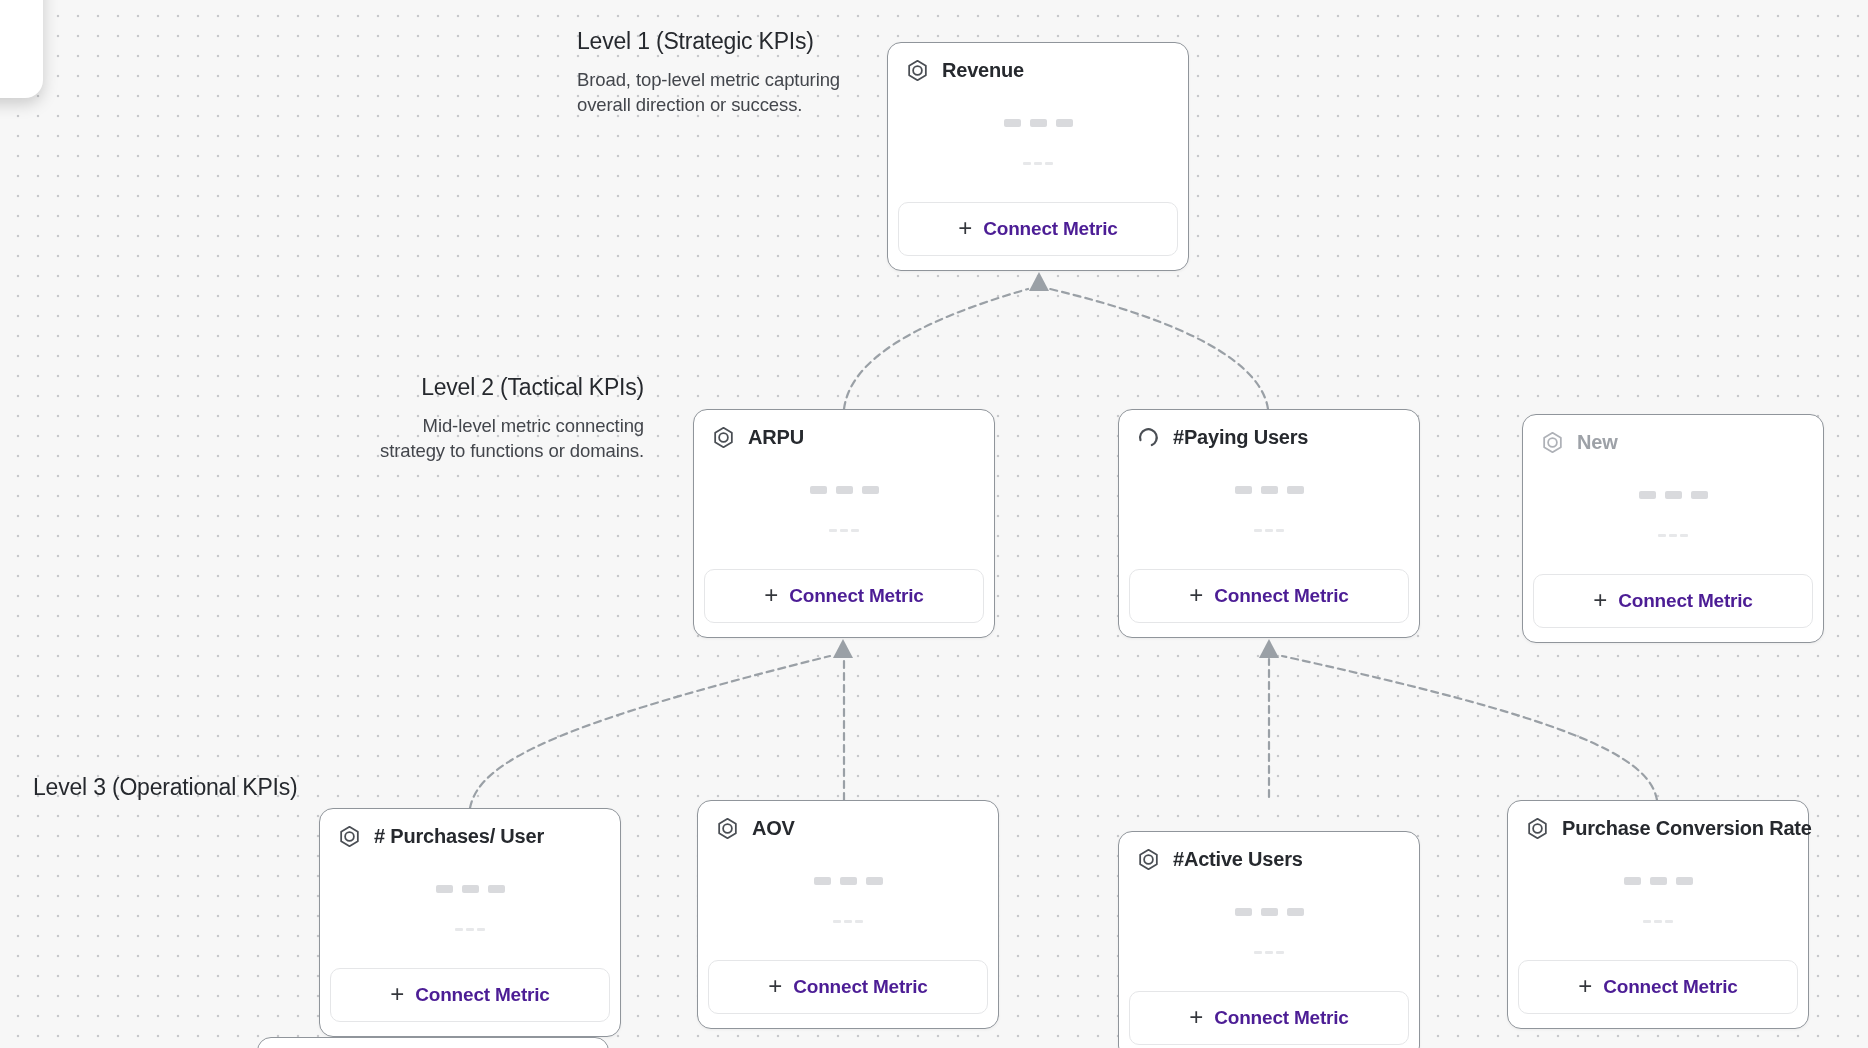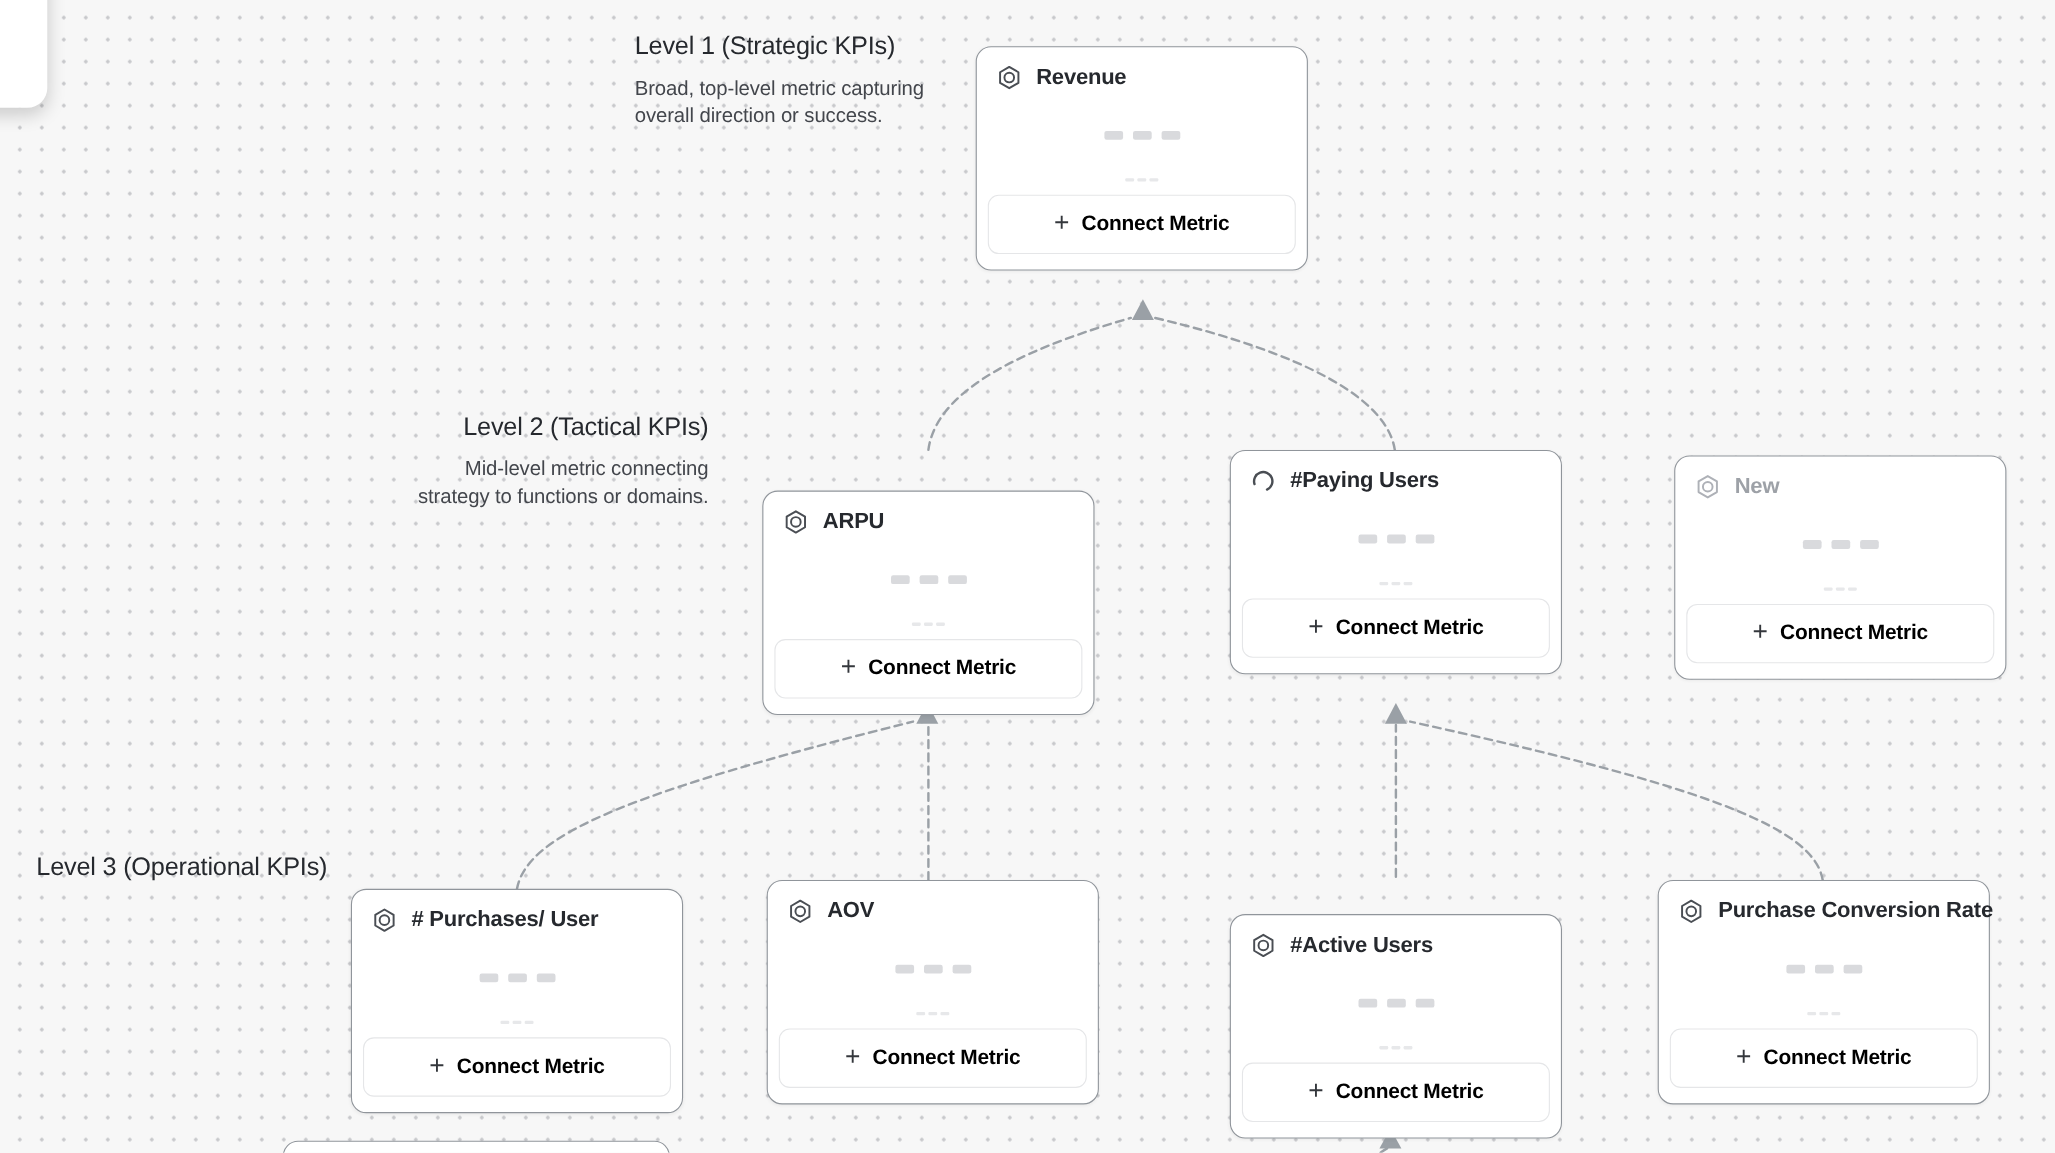--- a/index.html
+++ b/index.html
@@ -18,21 +18,21 @@
   .connectors{position:absolute;left:0;top:0;pointer-events:none;}
   .connectors path.link{fill:none;stroke:#9aa0a6;stroke-width:2.2;stroke-dasharray:7 5;stroke-linecap:round;}
   .connectors path.arrow{fill:#9aa0a6;stroke:none;}
 
   .section-label{position:absolute;color:#26292e;}
   .section-title{font-size:23px;font-weight:400;letter-spacing:-0.2px;color:#26292e;white-space:nowrap;}
   .section-desc{margin-top:12px;font-size:18.5px;line-height:25px;color:#43464c;letter-spacing:-0.1px;}
   .section-desc div{white-space:nowrap;}
 
   .card{
-    position:absolute;width:302px;height:204px;background:#ffffff;
+    position:absolute;width:302px;height:229px;background:#ffffff;
     border:1.5px solid #90959b;border-radius:14px;box-sizing:border-box;
     box-shadow:0 1px 3px rgba(0,0,0,0.05);
   }
   .card-head{position:absolute;left:17px;top:15px;display:flex;align-items:center;gap:12px;}
   .card-icon{width:25px;height:25px;display:inline-flex;color:#4a4e54;}
   .card-title{font-size:20px;font-weight:700;letter-spacing:-0.2px;color:#26292e;white-space:nowrap;}
   .card.pending .card-title{color:#9da1a7;}
   .card.pending .card-icon{color:#aeb1b7;}
 
   .skel-row1{position:absolute;left:0;top:76px;width:100%;display:flex;justify-content:center;gap:9px;}
@@ -40,21 +40,21 @@
   .skel-row2{position:absolute;left:0;top:119px;width:100%;display:flex;justify-content:center;gap:3px;}
   .skel-row2 i{display:block;width:8px;height:3px;border-radius:1px;background:#e7e8ea;}
 
   .connect{
     position:absolute;left:10px;right:10px;bottom:14px;height:54px;
     background:#ffffff;border:1px solid #e5e6e8;border-radius:10px;
     display:flex;align-items:center;justify-content:center;gap:11px;
     font-family:"Liberation Sans", sans-serif;cursor:pointer;padding:0;
   }
   .connect .plus{font-size:24px;font-weight:400;color:#34373c;line-height:1;margin-top:-2px;}
-  .connect .connect-label{font-size:19px;font-weight:700;letter-spacing:-0.2px;color:#000000;}
+  .connect .connect-label{font-size:19px;font-weight:700;letter-spacing:-0.2px;color:#4c1d95;}
 
   .partial-card{
     position:absolute;left:257px;top:1037px;width:352px;height:60px;background:#ffffff;
     border:1.5px solid #90959b;border-radius:14px;box-sizing:border-box;
   }
   .toolbar-panel{
     position:absolute;left:-72px;top:-52px;width:115px;height:150px;background:#ffffff;
     border-radius:18px;box-shadow:0 6px 16px rgba(0,0,0,0.18);
   }
 </style>
@@ -121,21 +121,21 @@
     <div class="skel-row2">
           <i></i>
           <i></i>
           <i></i>
         </div>
     <button class="connect">
       <span class="plus">+</span>
       <span class="connect-label">Connect Metric</span>
     </button>
   </div>
-      <div class="card" style="left: 693px; top: 409px; margin-top: 37px;">
+      <div class="card" style="left: 693px; top: 409px;">
     <div class="card-head">
       <span class="card-icon">
             <svg width="25" height="25" viewBox="0 0 24 24">
               <path d="M12 2.7 L20 7.35 V16.65 L12 21.3 L4 16.65 V7.35 Z" fill="none" stroke="currentColor" stroke-width="1.7" stroke-linejoin="round"></path>
               <circle cx="12" cy="12" r="4.2" fill="none" stroke="currentColor" stroke-width="1.7"></circle>
             </svg>
           </span>
       <span class="card-title">ARPU</span>
     </div>
     <div class="skel-row1">

